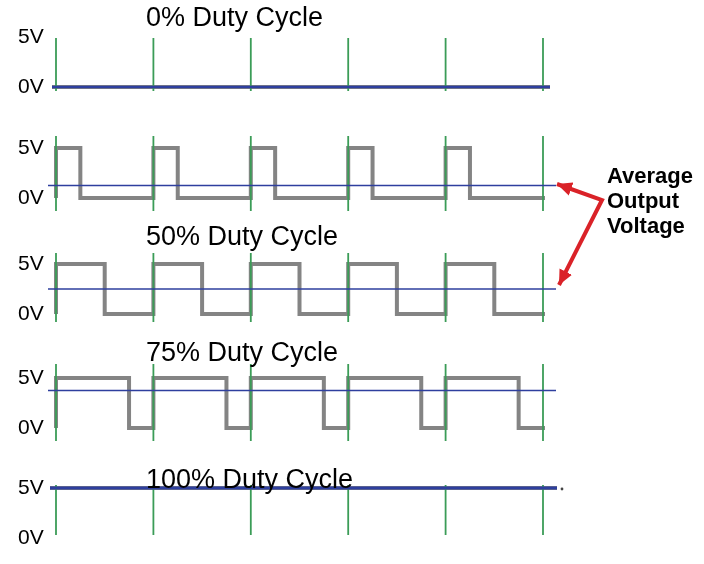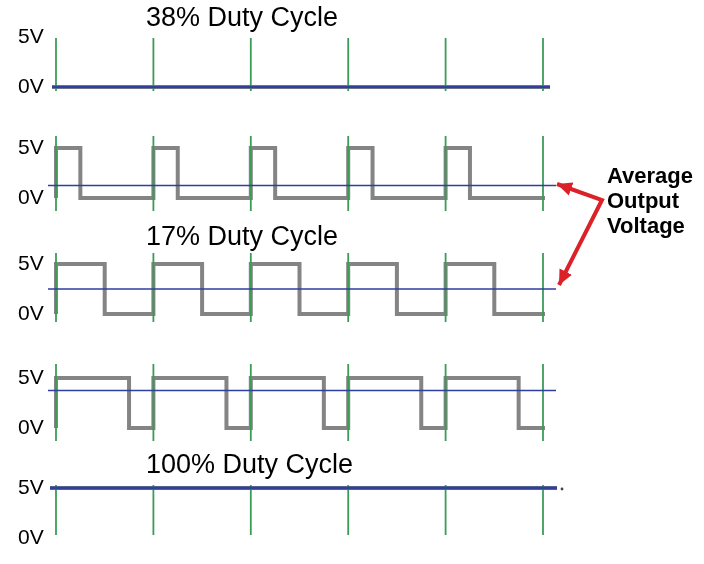--- a/index.html
+++ b/index.html
@@ -91,32 +91,33 @@
           <line x1="543" y1="485" x2="543" y2="535" stroke="#3b9c57" stroke-width="1.8"></line>
         </g>
         <line x1="50" y1="488" x2="557" y2="488" stroke="#2e3f9e" stroke-width="2.8"></line>
       </g>
       <g>
   <path d="M 557,184 L 602,200 L 559,285" fill="none" stroke="#da2228" stroke-width="4" stroke-linejoin="miter" marker-start="url(#ah)" marker-end="url(#ah)"></path>
 </g>
       <circle cx="562" cy="489" r="1.4" fill="#444"></circle>
     </svg>
 
-  <div class="panel-title" style="top:3px">38% Duty Cycle</div>
+  <div class="panel-title" style="top:3px">0% Duty Cycle</div>
   <div class="vlabel" style="top:25px">5V</div>
   <div class="vlabel" style="top:75px">0V</div>
 
   <div class="vlabel" style="top:136px">5V</div>
   <div class="vlabel" style="top:186px">0V</div>
 
-  <div class="panel-title" style="top:222px">17% Duty Cycle</div>
+  <div class="panel-title" style="top:222px">50% Duty Cycle</div>
   <div class="vlabel" style="top:252px">5V</div>
   <div class="vlabel" style="top:302px">0V</div>
 
+  <div class="panel-title" style="top:338px">75% Duty Cycle</div>
   <div class="vlabel" style="top:366px">5V</div>
   <div class="vlabel" style="top:416px">0V</div>
 
-  <div class="panel-title" style="top:450px">100% Duty Cycle</div>
+  <div class="panel-title" style="top:465px">100% Duty Cycle</div>
   <div class="vlabel" style="top:476px">5V</div>
   <div class="vlabel" style="top:526px">0V</div>
 
   <div class="annotation">Average Output Voltage</div>
 </div>
 
 </body></html>

